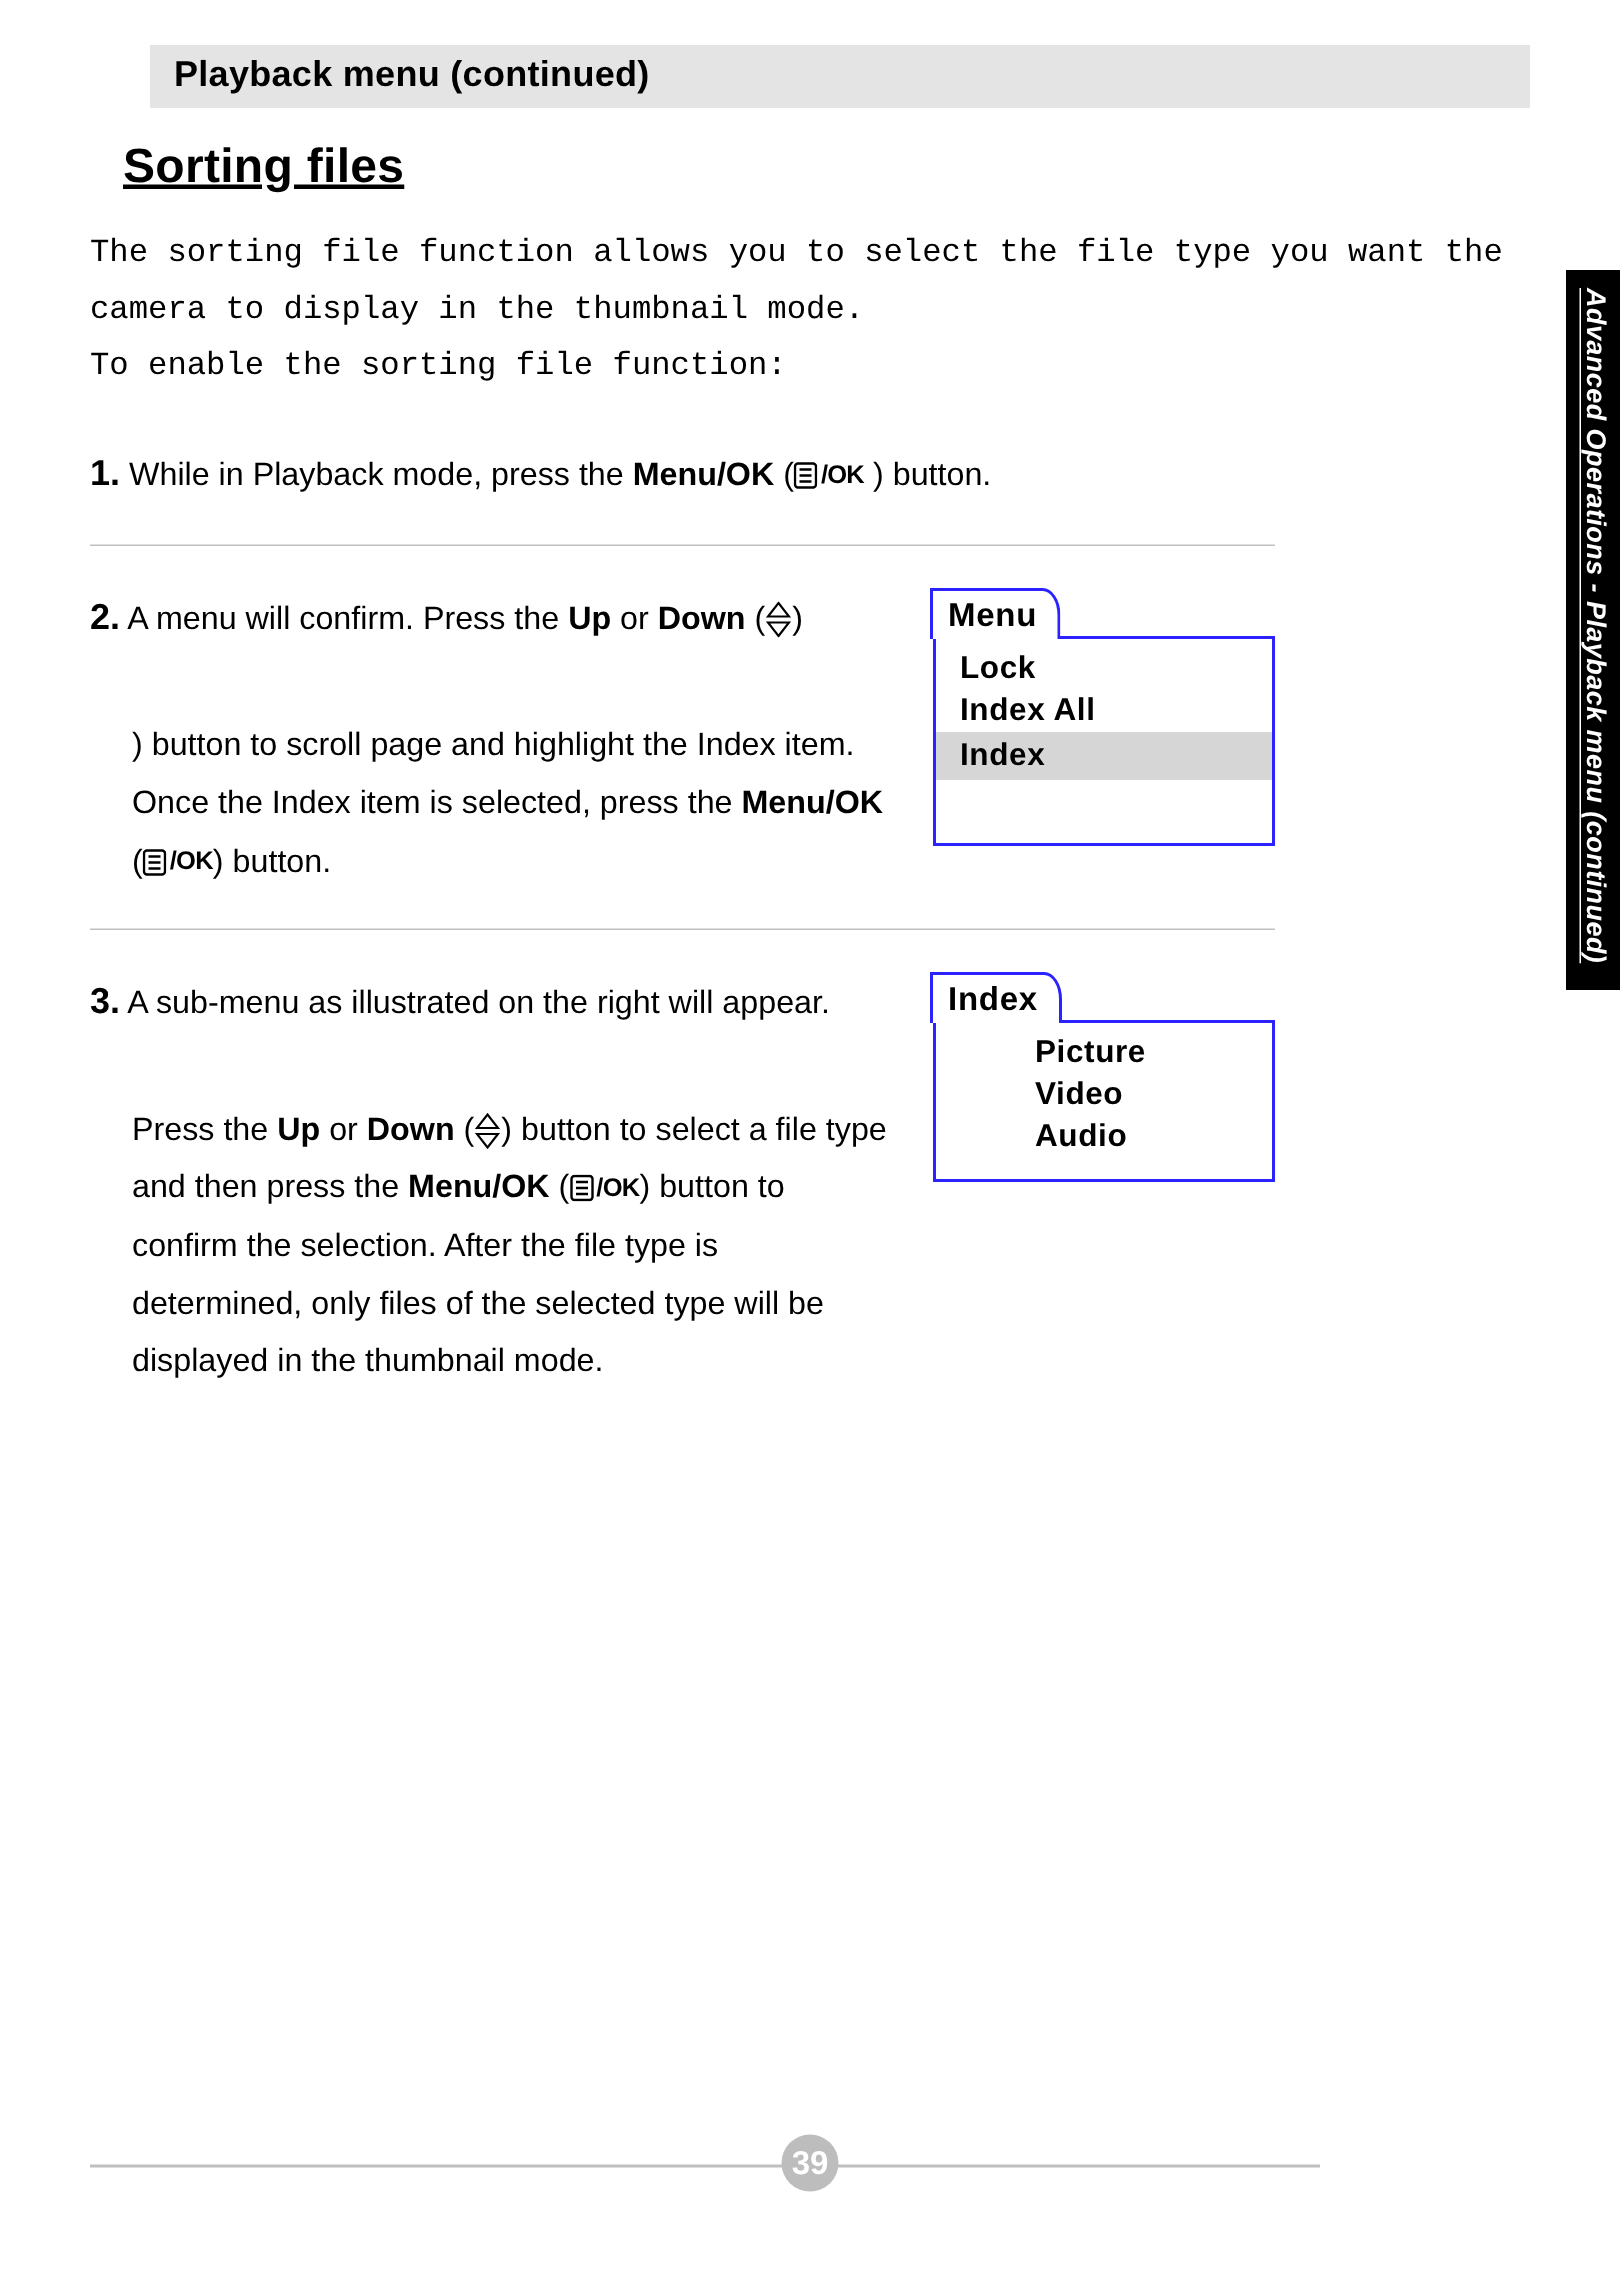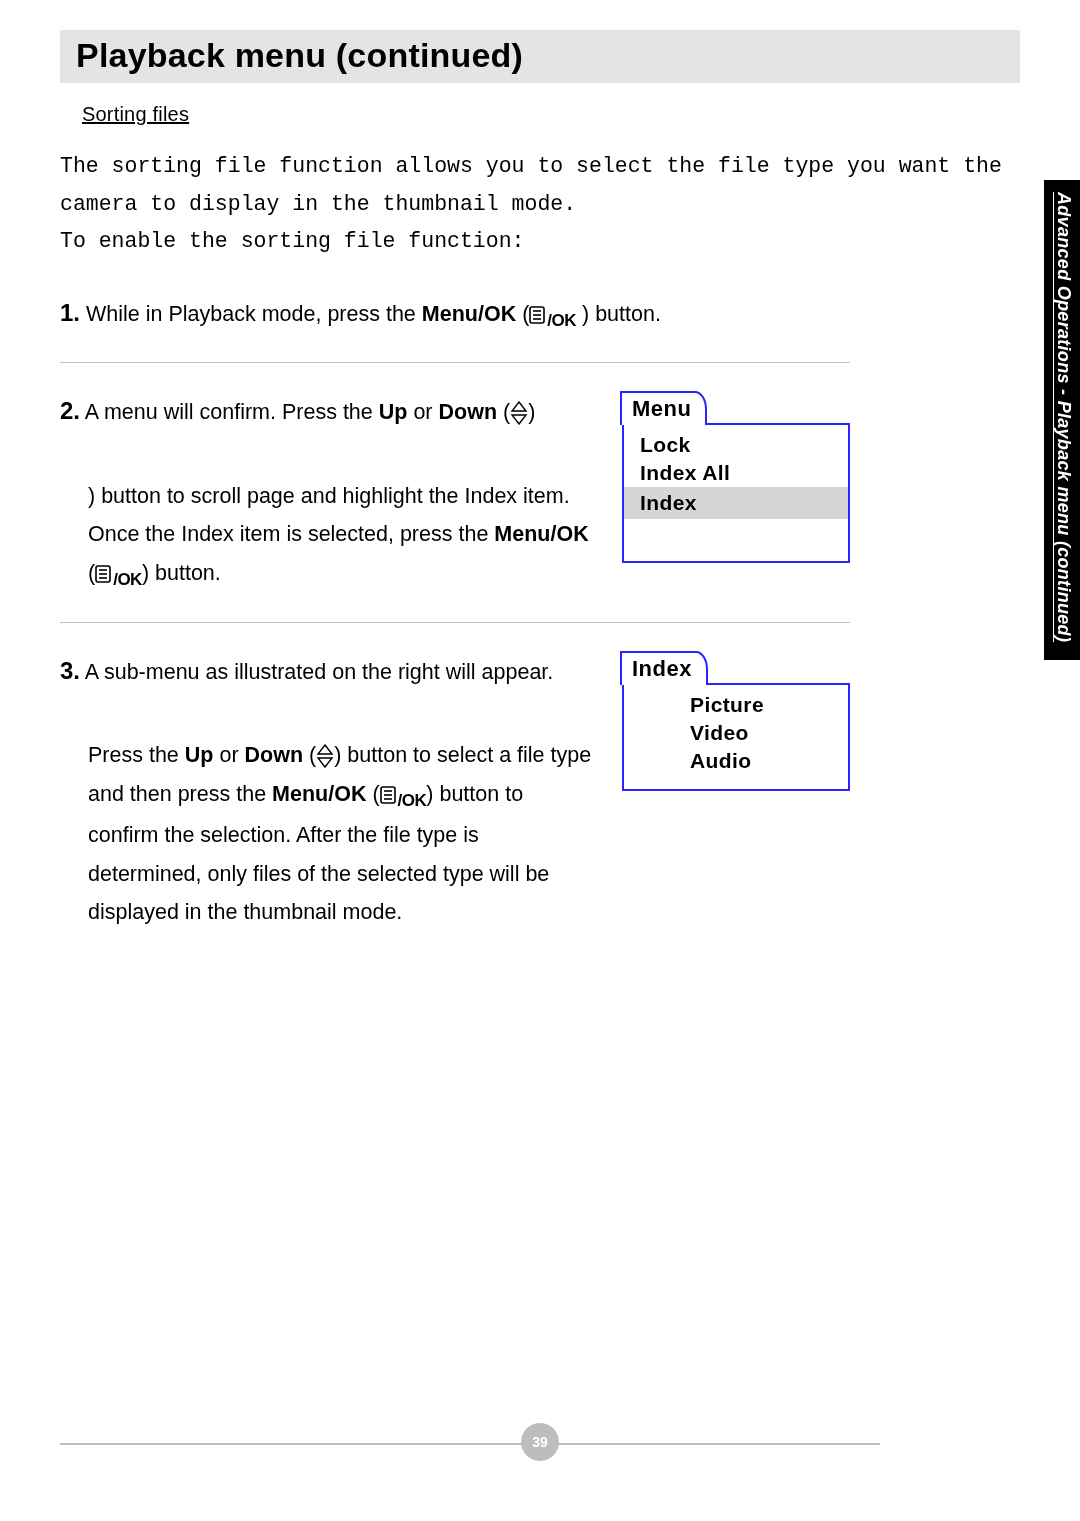--- a/index.html
+++ b/index.html
@@ -16,28 +16,29 @@
     height: 1521px;
     box-sizing: border-box;
     padding: 30px 60px 40px 60px;
   }
 
   .section-title-bar {
     background: #e4e4e4;
     padding: 6px 16px 8px 16px;
     font-family: Arial, Helvetica, sans-serif;
     font-weight: bold;
-    font-size: 34px;
+    font-size: 24px;
     letter-spacing: 0.2px;
+    margin-left: 40px;
   }
 
   .sub-heading {
     margin: 20px 0 22px 22px;
-    font-weight: normal;
-    font-size: 20px;
+    font-weight: bold;
+    font-size: 32px;
     text-decoration: underline;
     letter-spacing: 0.2px;
   }
 
   .intro {
     font-size: 21.5px;
     line-height: 1.75;
     margin: 0 0 30px 0;
     font-family: Liberation Mono, monospace;
   }
@@ -69,21 +70,21 @@
     position: relative;
     display:inline-block;
     width:18px; height:24px;
     vertical-align:-6px;
   }
   .nav-outline svg { display:block; }
 
   
   .menuok {
     display:inline-flex;
-    align-items:flex-start;
+    align-items:center;
     gap:2px;
     vertical-align:-3px;
     font-family: Arial, sans-serif;
   }
   .menuok svg { display:block; }
   .menuok .ok {
     font-weight: bold;
     font-size: 17px;
     letter-spacing: -0.5px;
   }
@@ -166,21 +167,21 @@
   .page-badge {
     position: absolute;
     bottom: 60px;
     left: 50%;
     transform: translateX(-50%);
     width: 38px; height: 38px;
     border-radius: 50%;
     background: #bdbdbd;
     color: #fff;
     font-weight: bold;
-    font-size: 14px;
+    font-size: 22px;
     display:flex;
     align-items:center;
     justify-content:center;
   }
 </style>
 </head>
 <body>
 
 <div class="page">
 

